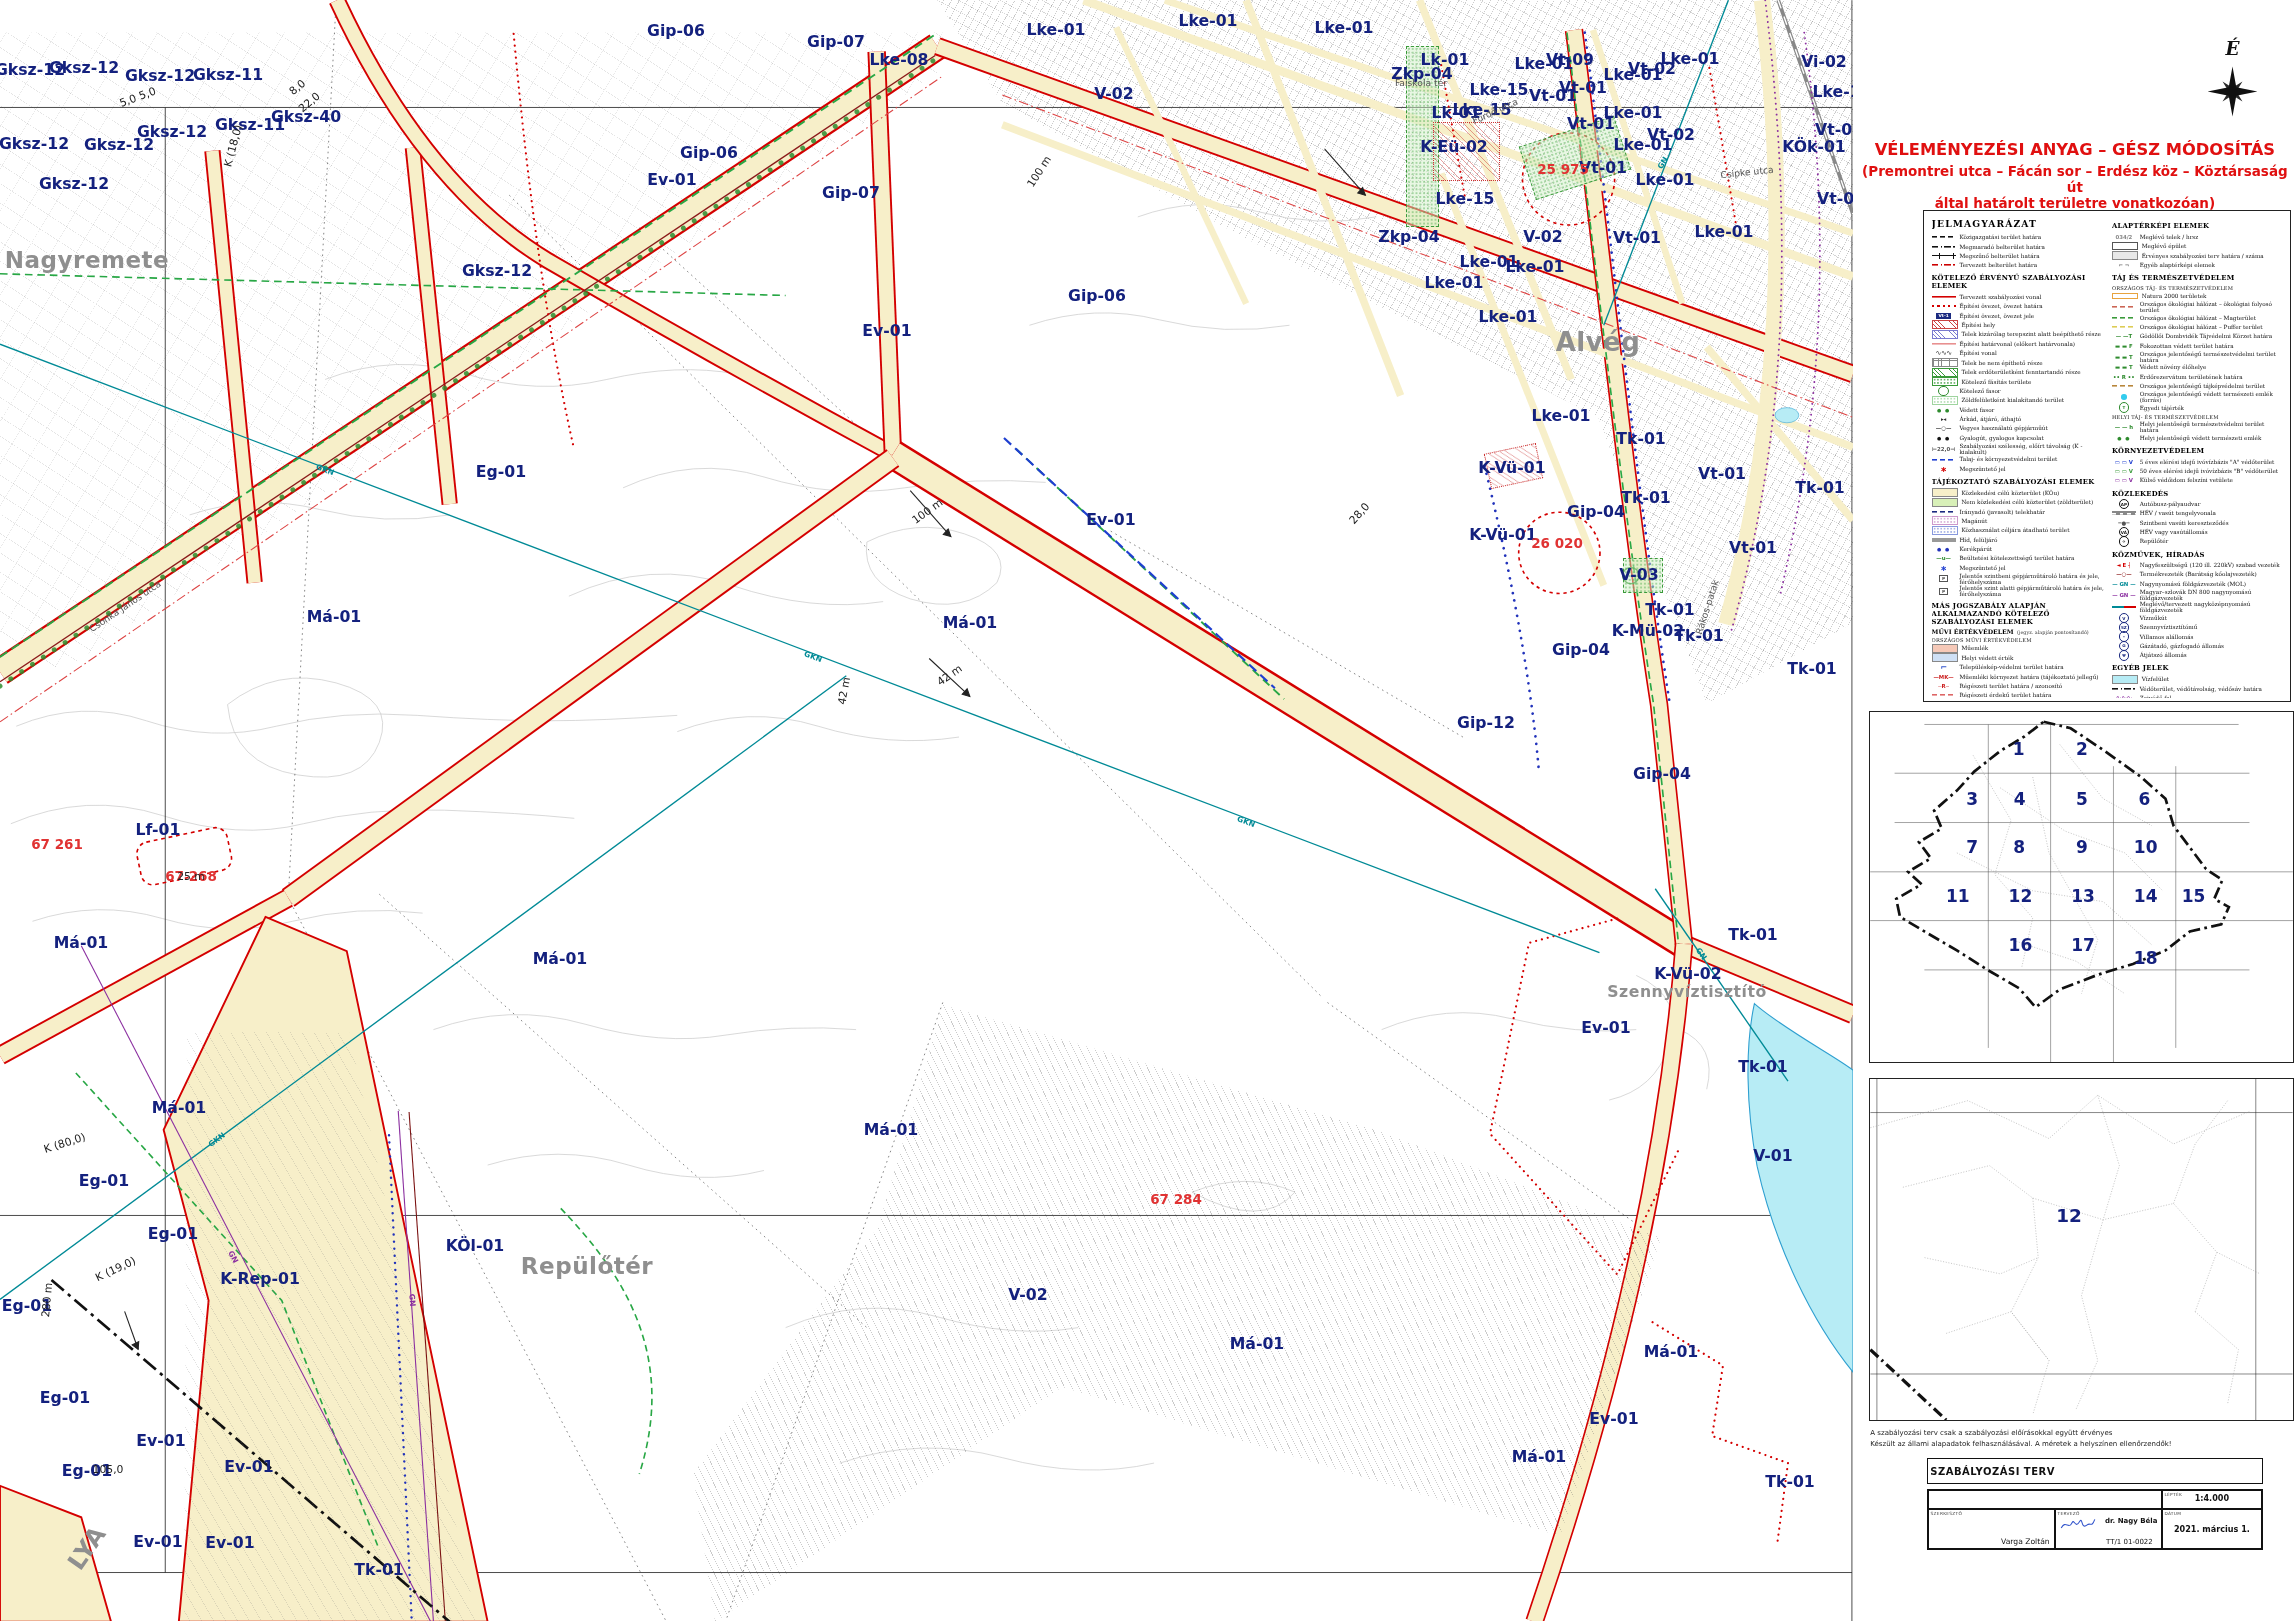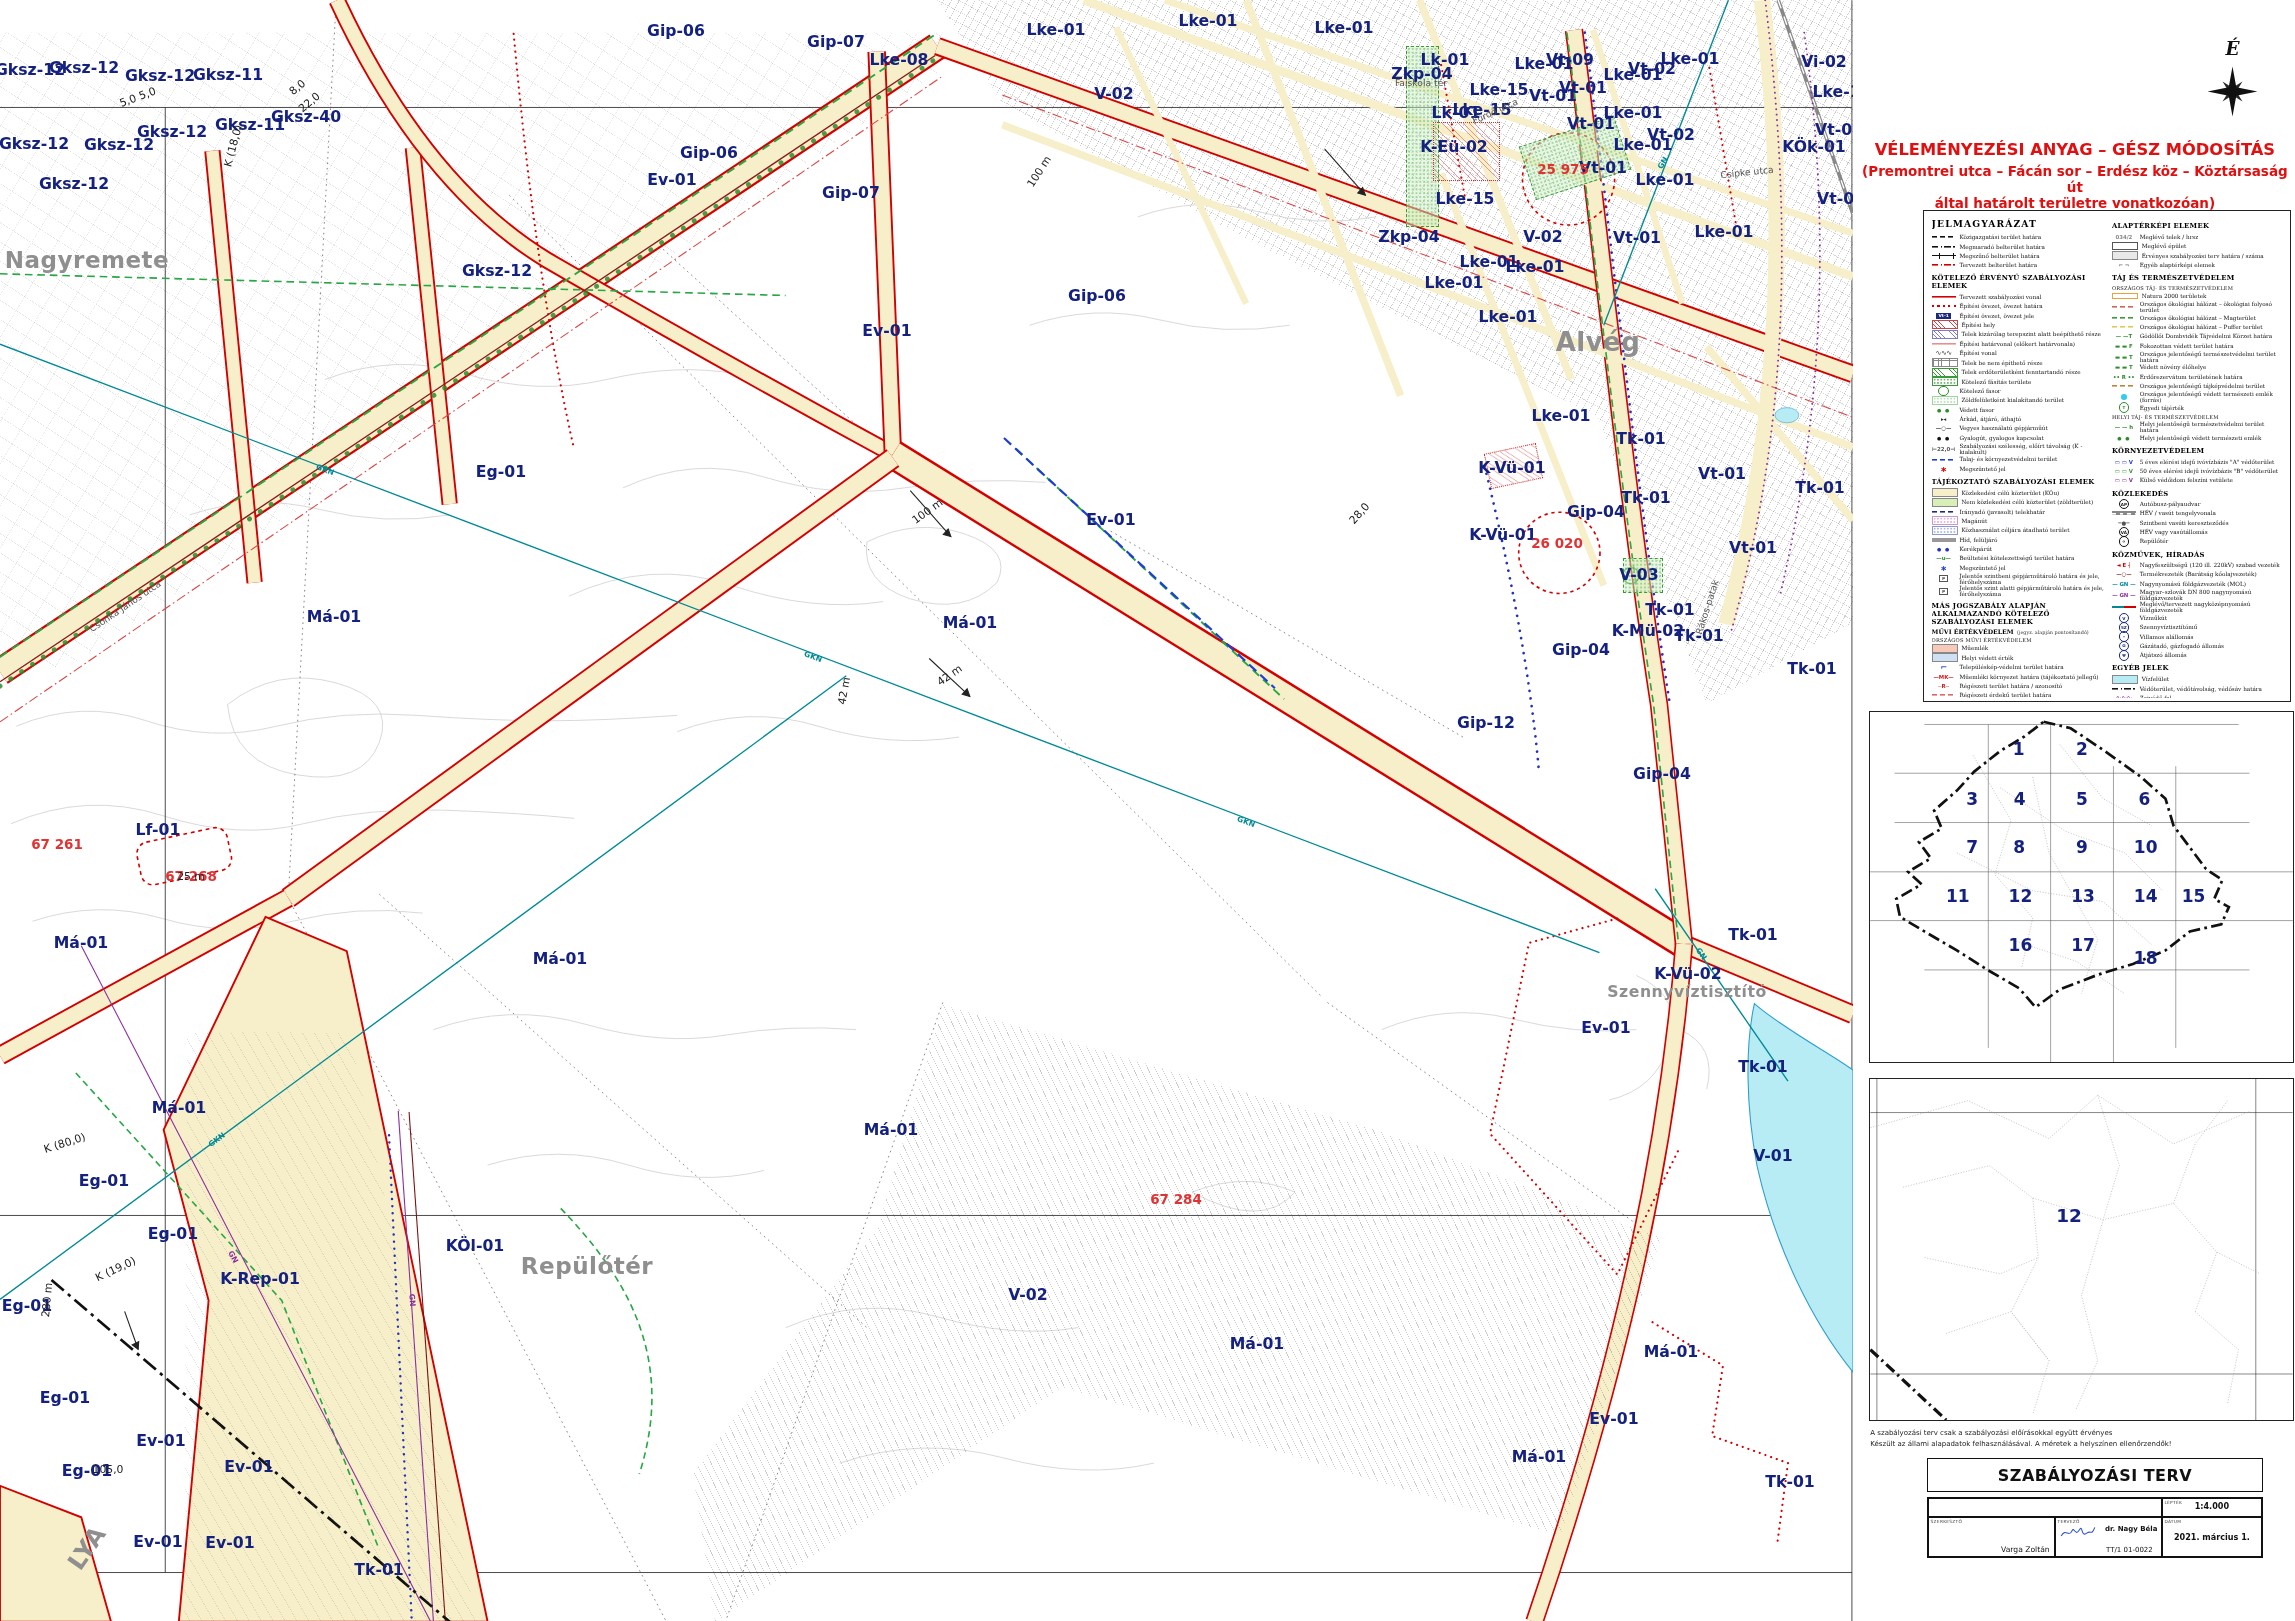--- a/index.html
+++ b/index.html
@@ -89,21 +89,21 @@
   .inset{position:absolute;border:0.8px solid #222;background:#fff;overflow:hidden}
   .overview{left:16.3px;top:711px;width:423px;height:350px}
   .detail{left:16.3px;top:1078px;width:423px;height:341px}
   .ovn{position:absolute;transform:translate(-50%,-50%);color:var(--zone_label);font-weight:bold;font-size:17px}
   .dnum{position:absolute;transform:translate(-50%,-50%);color:var(--zone_label);font-weight:bold;font-size:18.4px}
   .notes{position:absolute;left:17.3px;top:1428px;width:417px;font-size:7px;color:#222;line-height:1.5}
   
   .tblock{position:absolute;left:74px;top:1458px;width:336px;color:#111}
   .tb-top{border:1.6px solid #111}
   .tb-r1{border-bottom:1.1px solid #111;text-align:center;font-size:14.6px;padding:7.6px 2.2px;letter-spacing:0.5px}
-  .tb-r2{text-align:center;font-size:16px;font-weight:bold;padding:6.5px 2.2px;letter-spacing:0.5px}
+  .tb-r2{text-align:left;font-size:10px;font-weight:bold;padding:6.5px 2.2px;letter-spacing:0.5px}
   .tb-grid{border:1.6px solid #111;margin-top:5.4px;display:grid;grid-template-columns:38% 32% 30%;font-size:6.5px}
   .tb-cell{border:0.5px solid #111;position:relative;min-height:18.4px;padding:1.1px 2.2px;box-sizing:border-box}
   .tb-lab{font-size:4.3px;color:#444;position:absolute;left:1.6px;top:1.1px;letter-spacing:0.3px}
   .tb-val{position:absolute;right:4.3px;bottom:2.2px;font-size:7.6px;font-weight:normal}
   .tb-val-c{position:absolute;left:0;right:0;bottom:4.3px;text-align:center;font-size:8.1px;font-weight:bold}
   .sig{position:absolute;left:3.3px;top:4.3px}
 </style>
 </head>
 <body>
 

